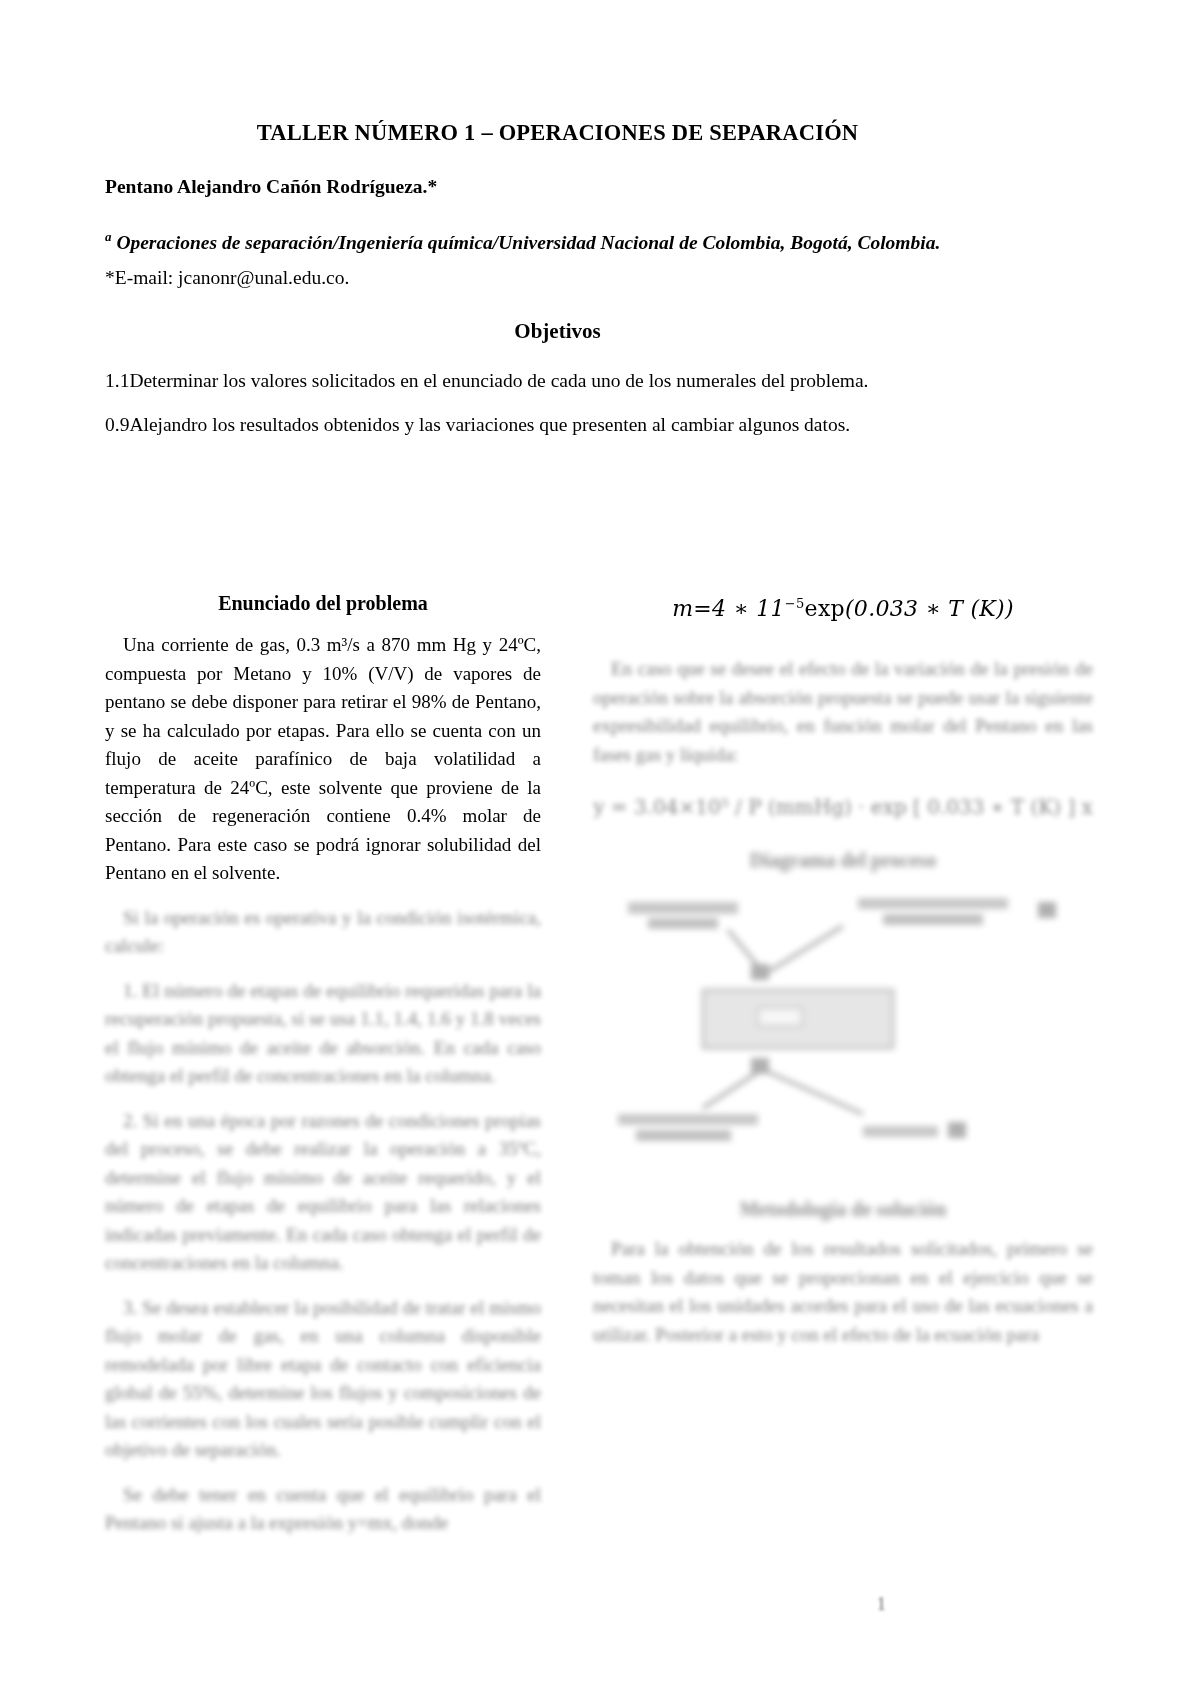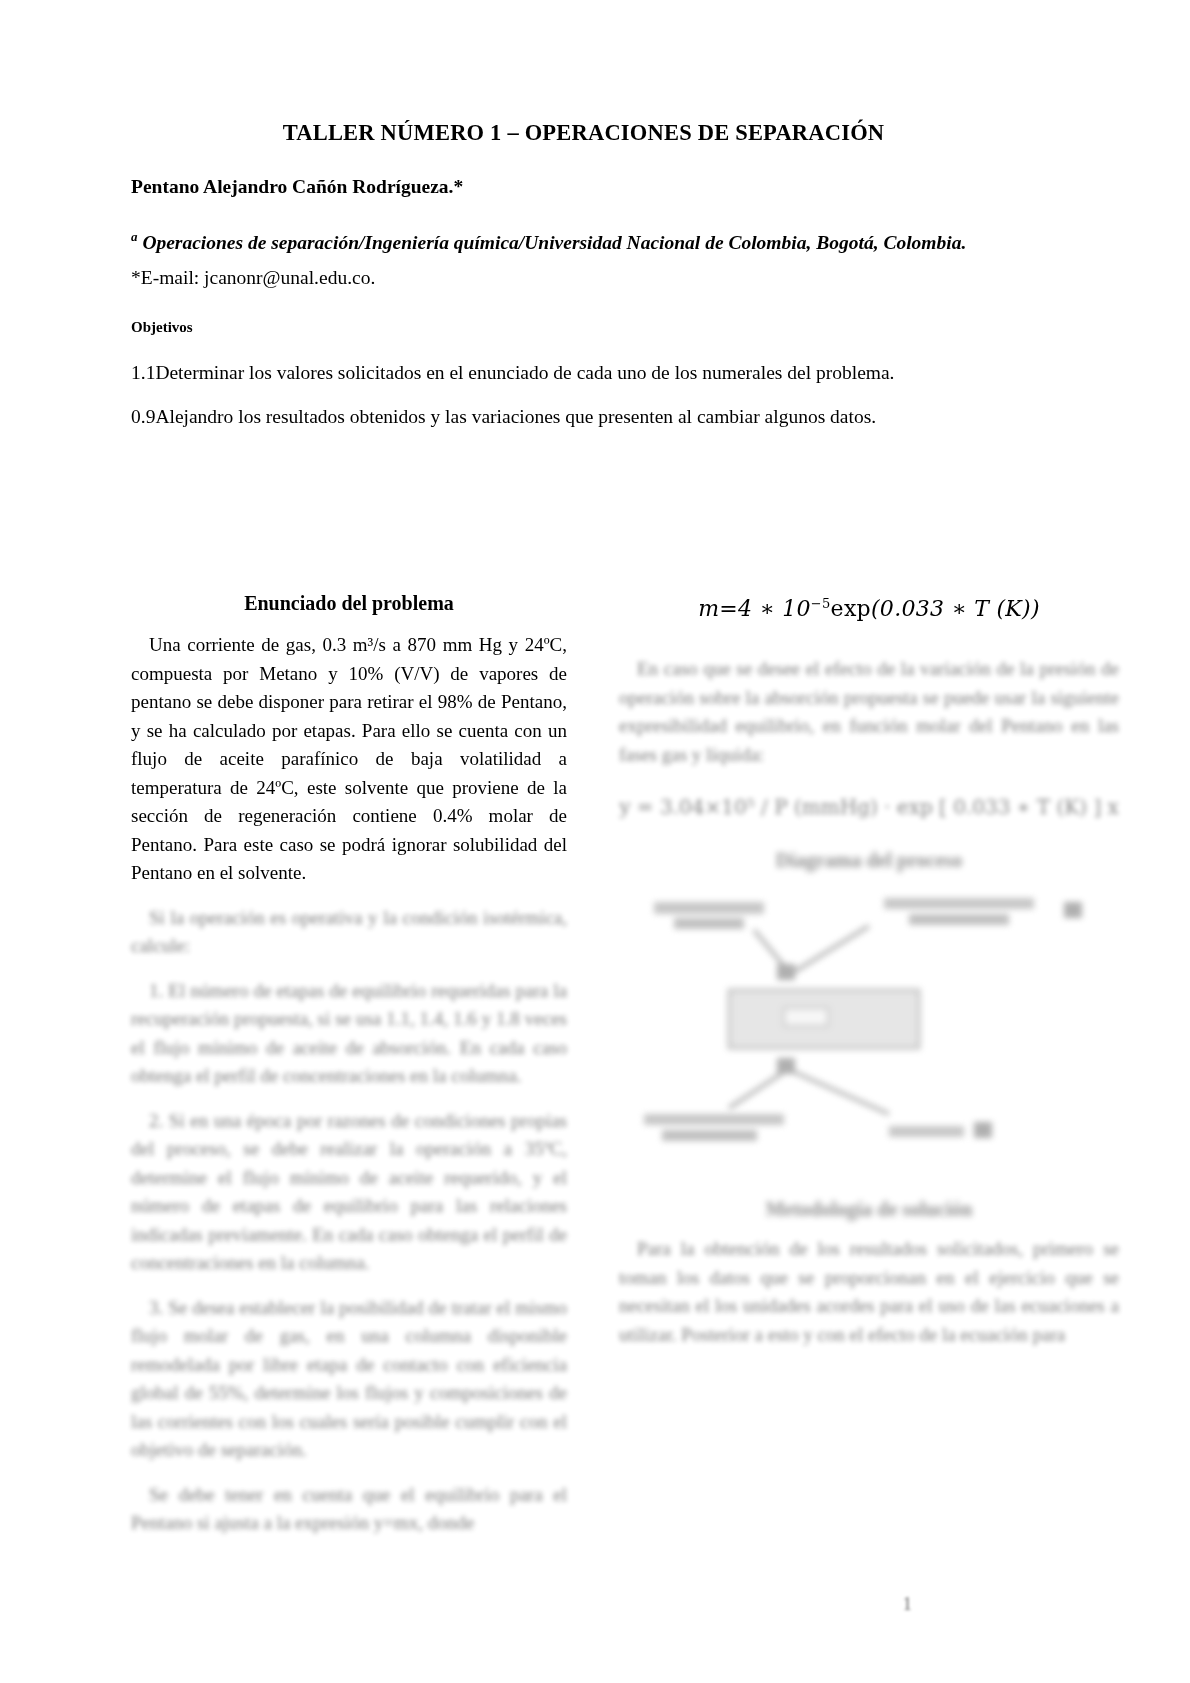--- a/index.html
+++ b/index.html
@@ -15,21 +15,20 @@
     color: #000000;
     overflow: hidden;
   }
   .page {
     position: absolute;
     left: 0; top: 0;
     width: 998px;
     height: 1683px;
     padding: 16px;
     box-sizing: border-box;
-    margin-left: 26px;
   }
   .content {
     position: absolute;
     left: 105px;
     top: 120px;
     width: 905px;
   }
   .doc-title {
     text-align: center;
     font-weight: bold;
@@ -52,23 +51,23 @@
   .affil sup {
     font-size: 13px;
     vertical-align: super;
     font-style: italic;
   }
   .email {
     font-size: 19.5px;
     margin: 0 0 30px 0;
   }
   .section-title {
-    text-align: left;
-    font-weight: bold;
-    font-size: 15px;
+    text-align: center;
+    font-weight: bold;
+    font-size: 21px;
     margin: 0 0 26px 0;
   }
   .obj-item {
     font-size: 19.5px;
     margin: 0 0 22px 0;
     display: flex;
   }
   .obj-num { flex: 0 0 auto; }
   .obj-text { flex: 1 1 auto; }
 
@@ -202,21 +201,21 @@
       <div class="para blurry">Si la operación es operativa y la condición isotérmica, calcule:</div>
       <div class="para blurry">1. El número de etapas de equilibrio requeridas para la recuperación propuesta, si se usa 1.1, 1.4, 1.6 y 1.8 veces el flujo mínimo de aceite de absorción. En cada caso obtenga el perfil de concentraciones en la columna.</div>
       <div class="para blurry">2. Si en una época por razones de condiciones propias del proceso, se debe realizar la operación a 35ºC, determine el flujo mínimo de aceite requerido, y el número de etapas de equilibrio para las relaciones indicadas previamente. En cada caso obtenga el perfil de concentraciones en la columna.</div>
       <div class="para blurry">3. Se desea establecer la posibilidad de tratar el mismo flujo molar de gas, en una columna disponible remodelada por libre etapa de contacto con eficiencia global de 55%, determine los flujos y composiciones de las corrientes con los cuales sería posible cumplir con el objetivo de separación.</div>
       <div class="para blurry">Se debe tener en cuenta que el equilibrio para el Pentano si ajusta a la expresión y=mx, donde</div>
     </div>
 
     <div class="col-right">
 
       <div class="formula-top">
-        <span>m</span><span class="fn">=</span><span>4 ∗ 10</span><sup>−5</sup><span class="fn">exp</span><span>(0.033 ∗ T (K))</span>
+        <span>m</span><span class="fn">=</span><span>4 ∗ 11</span><sup>−5</sup><span class="fn">exp</span><span>(0.033 ∗ T (K))</span>
       </div>
 
       <div class="para blurry">En caso que se desee el efecto de la variación de la presión de operación sobre la absorción propuesta se puede usar la siguiente expresibilidad equilibrio, en función molar del Pentano en las fases gas y líquida:</div>
 
       <div class="formula-blur">y = 3.04×10⁵ / P (mmHg) · exp [ 0.033 ∗ T (K) ] x</div>
 
       <div class="diagram-head blurry-strong">Diagrama del proceso</div>
 
       <div class="diagram blurry-strong">
         <svg width="470" height="290" viewBox="0 0 470 290">

